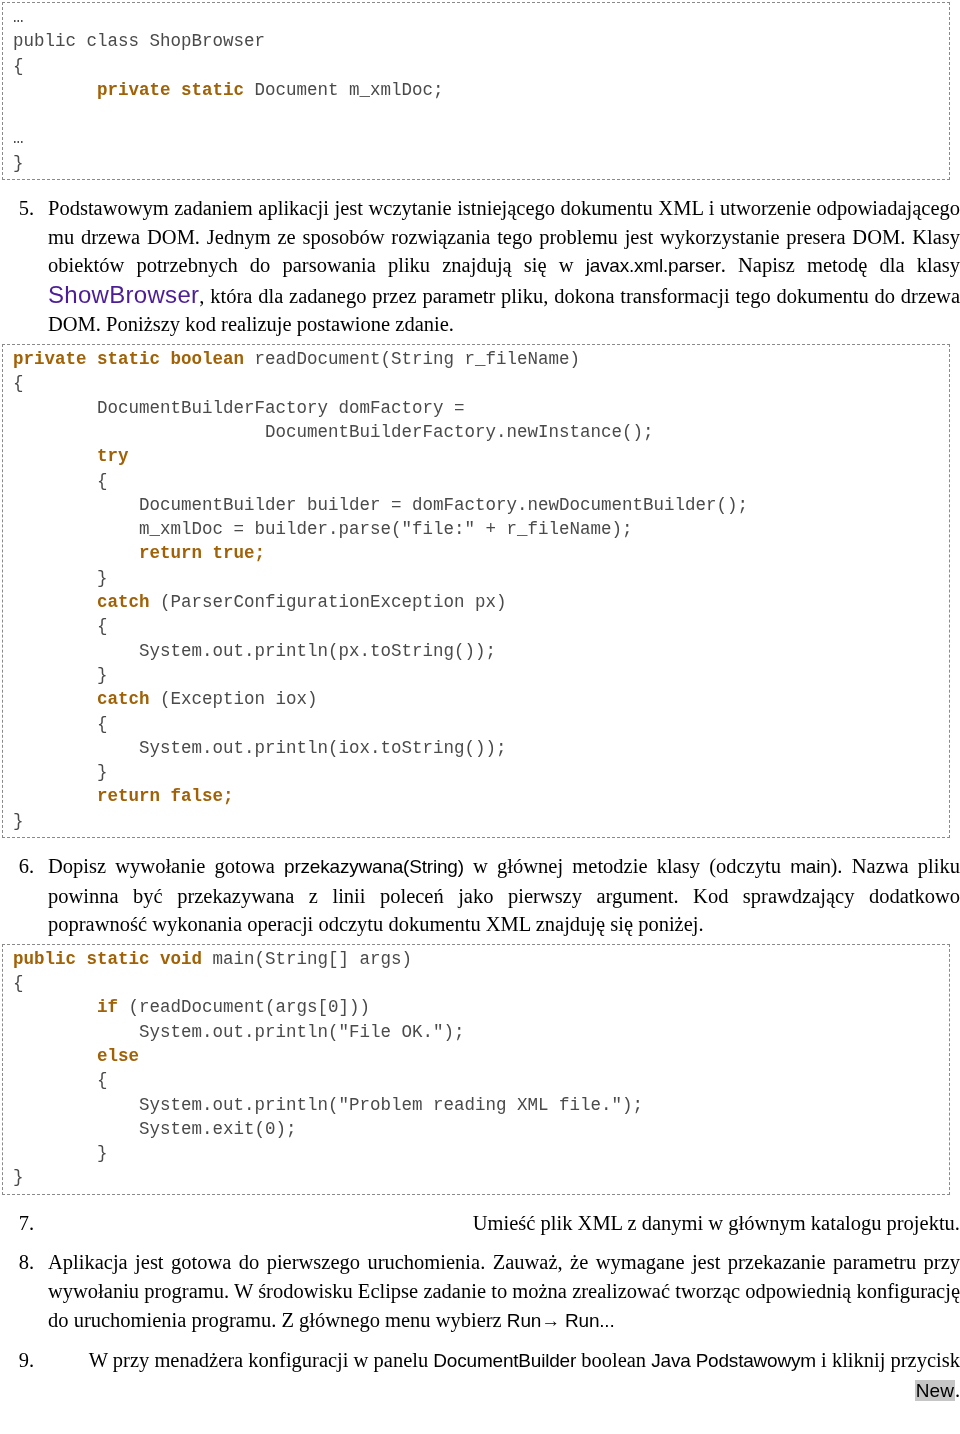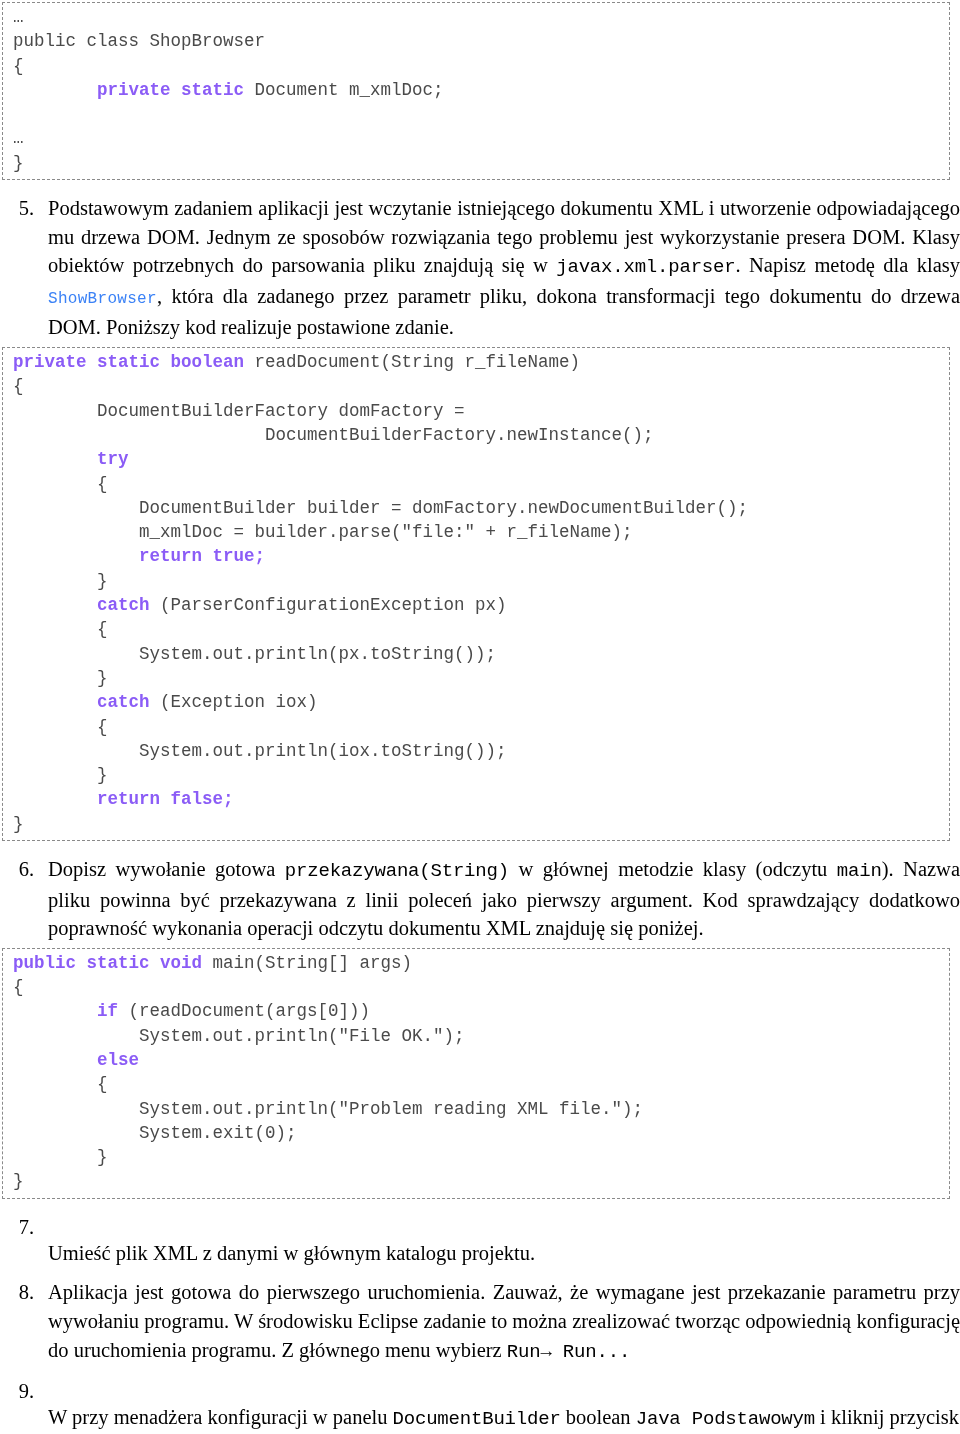--- a/index.html
+++ b/index.html
@@ -32,21 +32,21 @@
     font-family: "Liberation Mono", "DejaVu Sans Mono", monospace;
     font-size: 17.5px;
     line-height: 24.3px;
     color: #4a4a4a;
     background: #ffffff;
     white-space: pre;
     letter-spacing: 0px;
   }
   .code-box .kw {
     font-weight: bold;
-    color: #8b5cf6;
+    color: #a16207;
   }
   .code-line {
     white-space: pre;
     min-height: 24.3px;
   }
   .ell {
     font-family: "Liberation Mono", "DejaVu Sans Mono", monospace;
     letter-spacing: -1px;
   }
 
@@ -76,38 +76,38 @@
   }
   .step-body {
     flex: 1 1 auto;
     text-align: justify;
     text-justify: inter-word;
     font-family: "Liberation Serif", "DejaVu Serif", serif;
     font-size: 20.5px;
     line-height: 28.6px;
     hyphens: none;
   }
-  .step-body.nojustify { text-align: left; margin-top: 26px; }
+  .step-body.nojustify { text-align: right; }
 
   .mono {
-    font-family: Liberation Mono, monospace;
-    font-size: 16px;
-    color: #3b82f6;
+    font-family: Liberation Sans, sans-serif;
+    font-size: 24px;
+    color: #4c1d95;
     letter-spacing: 0.3px;
   }
   .sans {
-    font-family: Liberation Mono, monospace;
+    font-family: Liberation Sans, sans-serif;
     font-size: 19px;
     letter-spacing: -0.2px;
   }
   .hl {
     background: #c6c6c6;
     font-family: "Liberation Sans", "DejaVu Sans", sans-serif;
     font-size: 19px;
-    padding: 0 12px;
+    padding: 0 1px;
   }
   .gap-md { height: 14px; }
   .gap-xs { height: 5px; }
 </style>
 </head>
 <body>
 
 <div class="page">
 
   <div class="code-box" style="margin-top:2px;"><div class="code-line"><span class="ell">…</span></div><div class="code-line"><span>public class ShopBrowser</span></div><div class="code-line"><span>{</span></div><div class="code-line"><span>        </span><span class="kw">private static</span><span> Document m_xmlDoc;</span></div><div class="code-line">&nbsp;</div><div class="code-line"><span class="ell">…</span></div><div class="code-line"><span>}</span></div></div>

